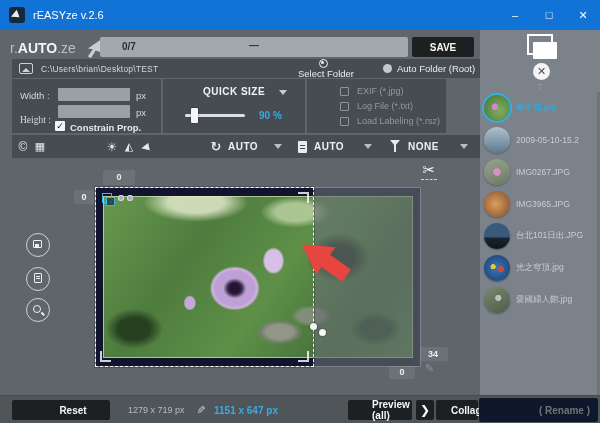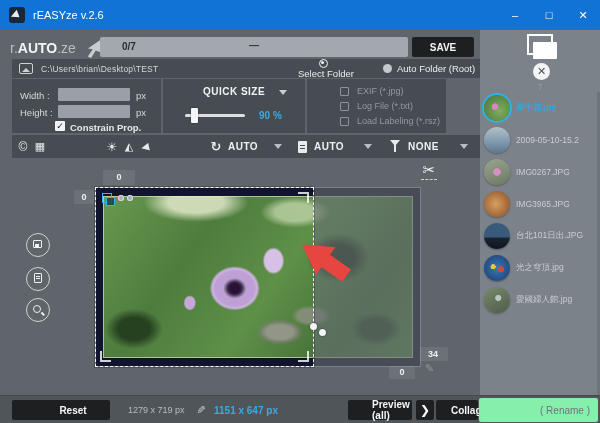--- a/index.html
+++ b/index.html
@@ -108,21 +108,21 @@
   .scissors { position:absolute; left:416px; top:131px; width:26px; color:#f2f4f6; font-size:15px; text-align:center; }
   .scissors::after { content:""; display:block; margin:0 auto; width:16px; border-bottom:1px dashed rgba(255,255,255,.7); }
   .pencil-faint { position:absolute; left:425px; top:332px; color:rgba(255,255,255,.28); font-size:11px; }
 
   
   .dark-btn { position:absolute; top:4px; height:20px; background:#1e1f20; color:#f4f6f7; font-weight:bold; font-size:10px; display:flex; align-items:center; justify-content:center; border-radius:2px;padding-left:24px; }
   .size-orig { position:absolute; left:128px; top:9px; color:#b6bbc0; font-size:9px; }
   .pencil-ic { position:absolute; left:196px; top:7px; color:#c6cacd; font-size:11px; transform:rotate(90deg); }
   .size-new { position:absolute; left:214px; top:9px; color:#3aaae2; font-weight:bold; font-size:10px; }
   .chev-btn { position:absolute; left:416px; top:4px; width:18px; height:20px; background:#1e1f20; color:#fff; font-weight:bold; display:flex; align-items:center; justify-content:center; border-radius:2px; font-size:12px; }
-  .rename-btn { position:absolute; left:479px; top:2px; width:119px; height:24px; background:#86efac; border-radius:2px; color:#6e747a; font-size:10px; display:flex; align-items:center; justify-content:flex-end; padding-right:8px; }
+  .rename-btn { position:absolute; left:479px; top:2px; width:119px; height:24px; background:#0f172a; border-radius:2px; color:#6e747a; font-size:10px; display:flex; align-items:center; justify-content:flex-end; padding-right:8px;font-weight:bold; }
 
   
   .folder-ic { position:absolute; left:47px; top:4px; width:32px; height:27px; }
   .folder-ic::before { content:""; position:absolute; left:0; top:0; width:22px; height:17px; border:2px solid #fff; }
   .folder-ic::after { content:""; position:absolute; left:6px; top:8px; width:24px; height:17px; background:#fff; border-radius:1px; }
   .clear-ic { position:absolute; left:53px; top:33px; width:17px; height:17px; border-radius:50%; background:#f2f4f6; color:#4c5156; font-weight:bold; font-size:11px; line-height:17px; text-align:center; }
   .file-count { position:absolute; left:0; top:52px; width:120px; text-align:center; color:#979da3; font-size:9px; }
   .file-list { position:absolute; left:0; top:62px; width:120px; }
   .file-item { height:32px; display:flex; align-items:center; padding-left:4px; }
   .thumb { width:26px; height:26px; border-radius:50%; flex:0 0 26px; box-shadow:0 1px 2px rgba(0,0,0,.3); }
@@ -179,21 +179,21 @@
       <div class="radio-group radio2">
         <span class="radio-dot radio-off"></span>
         <span>Auto Folder (Root)</span>
       </div>
     </div>
 
     <div class="panel p1">
       <span class="fld-label" style="left:8px; top:11px;">Width :</span>
       <input class="fld-input" style="left: 46px; top: 9px;" value="">
       <span class="fld-label" style="left:124px; top:11px;">px</span>
-      <span class="fld-label" style="left:8px; top:28px;">Height :</span>
+      <span class="fld-label" style="left:8px; top:36px;font-family:Liberation Serif, serif;">Height :</span>
       <input class="fld-input" style="left: 46px; top: 26px;" value="">
       <span class="fld-label" style="left:124px; top:28px;">px</span>
       <span class="chk" style="left:43px; top:42px;">✓</span>
       <span class="chk-label" style="left:58px; top:43px;">Constrain Prop.</span>
     </div>
 
     <div class="panel p2">
       <div class="qs-title">QUICK SIZE</div>
       <div class="qs-chev"></div>
       <div class="slider-track">

